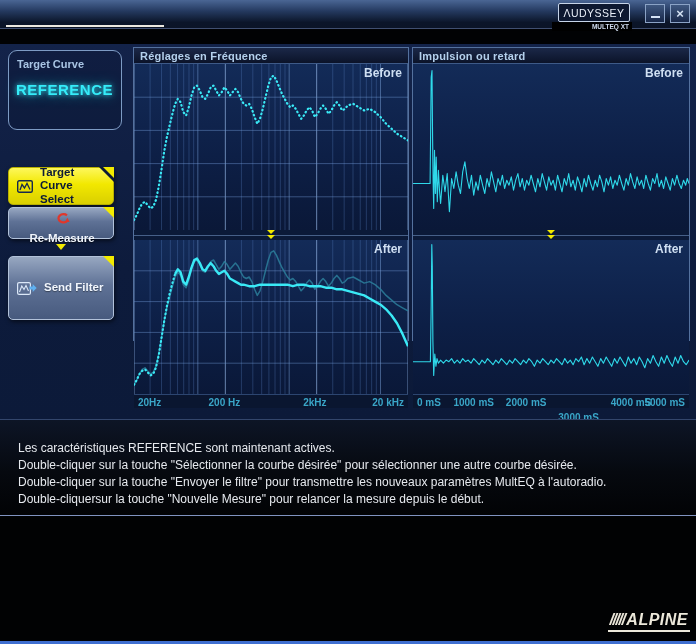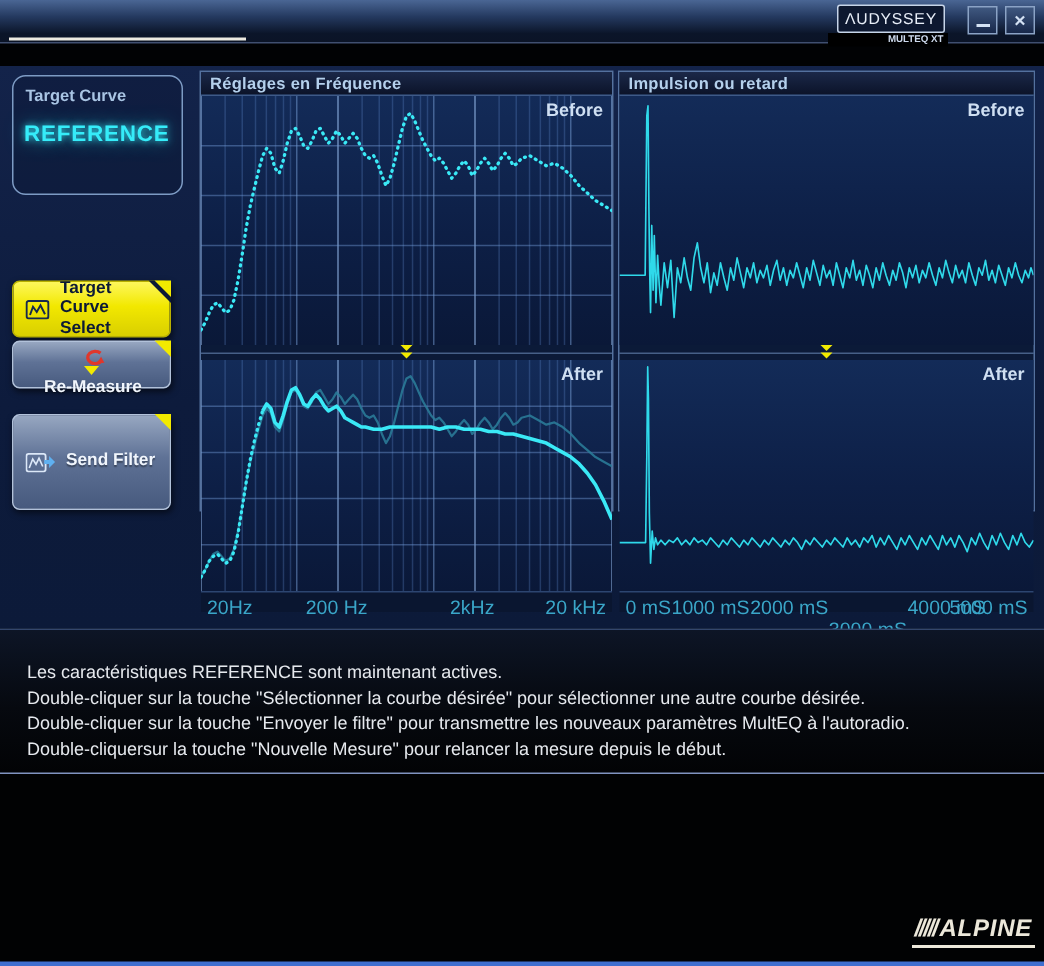--- a/index.html
+++ b/index.html
@@ -32,21 +32,21 @@
 
   
   .tc-box { position:absolute; left:8px; top:6px; width:114px; height:80px;
     border:1px solid #7d9bc4; border-radius:9px; background:rgba(10,20,45,.3); }
   .tc-label { font-size:11px; font-weight:bold; color:#a9c5e4; margin:7px 0 0 8px; }
   .tc-value { font-size:15px; font-weight:bold; color:#35ecf9; letter-spacing:.5px;
     margin:11px 0 0 7px; text-shadow:0 0 5px rgba(53,236,249,.9),0 0 13px rgba(53,236,249,.55); }
 
   .btn { position:absolute; left:8px; width:106px; border-radius:5px; display:flex;
     align-items:center; gap:7px; padding:4px 6px 4px 8px; font-size:11.5px; font-weight:bold;
-    cursor:default; box-shadow:1px 2px 4px rgba(0,0,0,.55);margin-top:20px; }
+    cursor:default; box-shadow:1px 2px 4px rgba(0,0,0,.55); }
   .btn::after { content:""; position:absolute; top:-1px; right:-1px;
     border-top:11px solid #f2ea00; border-left:11px solid transparent; }
   .btn-yellow { top:123px; height:38px; color:#0c1a36; border:1px solid #b8b000;
     background:linear-gradient(180deg,#fdf75c,#f2e800 45%,#d9cf00); }
   .btn-yellow::before { content:""; position:absolute; top:-1px; right:-1px;
     border-top:15px solid #0c1a36; border-left:15px solid transparent; }
   .btn-gray { color:#f1f6fd; border:1px solid #b2c2da; text-shadow:0 1px 1px rgba(0,0,0,.4);
     background:linear-gradient(180deg,#97a7c1,#5f7296 45%,#475a7e); }
   .btn-remeasure { top:163px; height:32px;flex-direction:column; }
   .btn-send { top:212px; height:64px; }
@@ -69,21 +69,21 @@
   .graph svg { display:block; }
   .graph-label { position:absolute; top:2px; right:6px; font-size:12px; font-weight:bold; color:#cfdff2; }
   .divider { position:relative; height:10px; flex:none; }
   .divider::before { content:""; position:absolute; left:0; right:0; top:5px; height:1px;
     background:rgba(130,165,215,.5); }
   .div-arrows { position:absolute; left:50%; top:0; transform:translateX(-50%);
     display:flex; flex-direction:column; align-items:center; }
   .chev { width:0; height:0; border-left:4px solid transparent; border-right:4px solid transparent;
     border-top:4px solid #f2ea00; margin-bottom:1px; }
   .axis { position:relative; height:14px; flex:none; background:#0a1630; border-top:1px solid #2c4570; }
-  .axis span { position:absolute; top:2px; font-size:13px; font-weight:normal; color:#3aa6c8; white-space:nowrap; }
+  .axis span { position:absolute; top:2px; font-size:10px; font-weight:bold; color:#3aa6c8; white-space:nowrap; }
   .fa0 { left:4px; } .fa1 { left:33%; transform:translateX(-50%); }
   .fa2 { left:66%; transform:translateX(-50%); } .fa3 { right:4px; }
   .ia0 { left:4px; } .ia1 { left:22%; transform:translateX(-50%); }
   .ia2 { left:41%; transform:translateX(-50%); } .ia3 { left:60%; transform:translateX(-50%);margin-top:15px; }
   .ia4 { left:79%; transform:translateX(-50%); } .ia5 { right:4px; }
 
   
   .message-area { position:absolute; left:0; top:419px; width:100%; height:96px;
     background:linear-gradient(180deg,#0d1526,#06090f 55%,#020305);
     border-top:1px solid #33466c; padding:20px 0 0 18px; }

